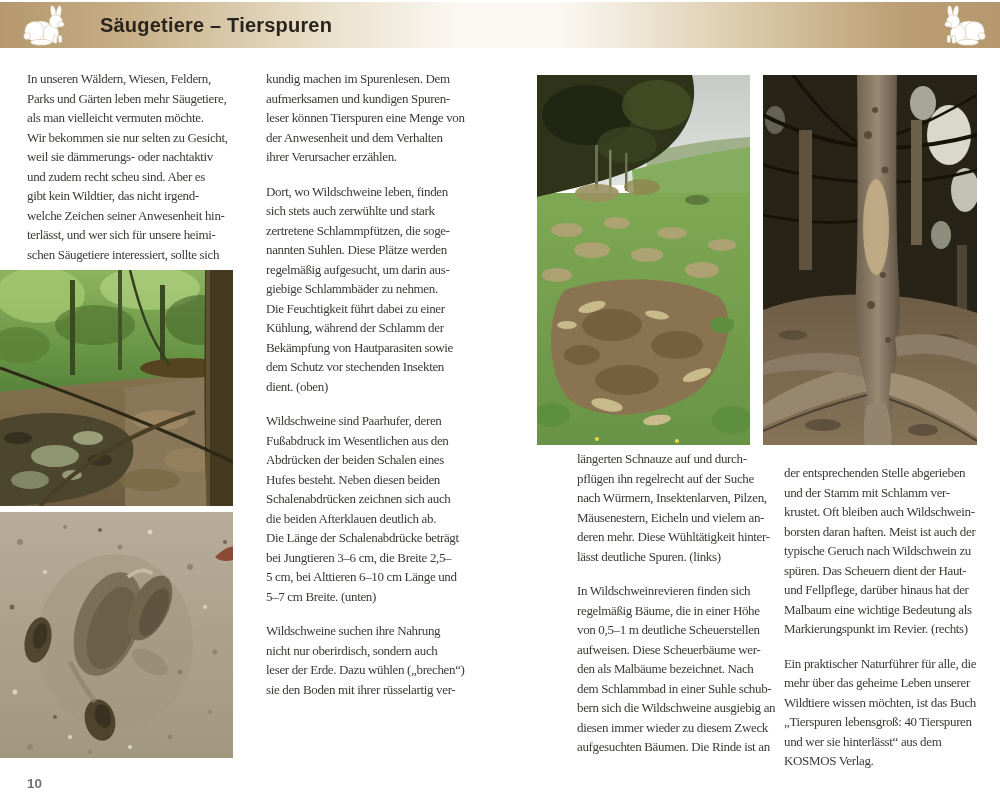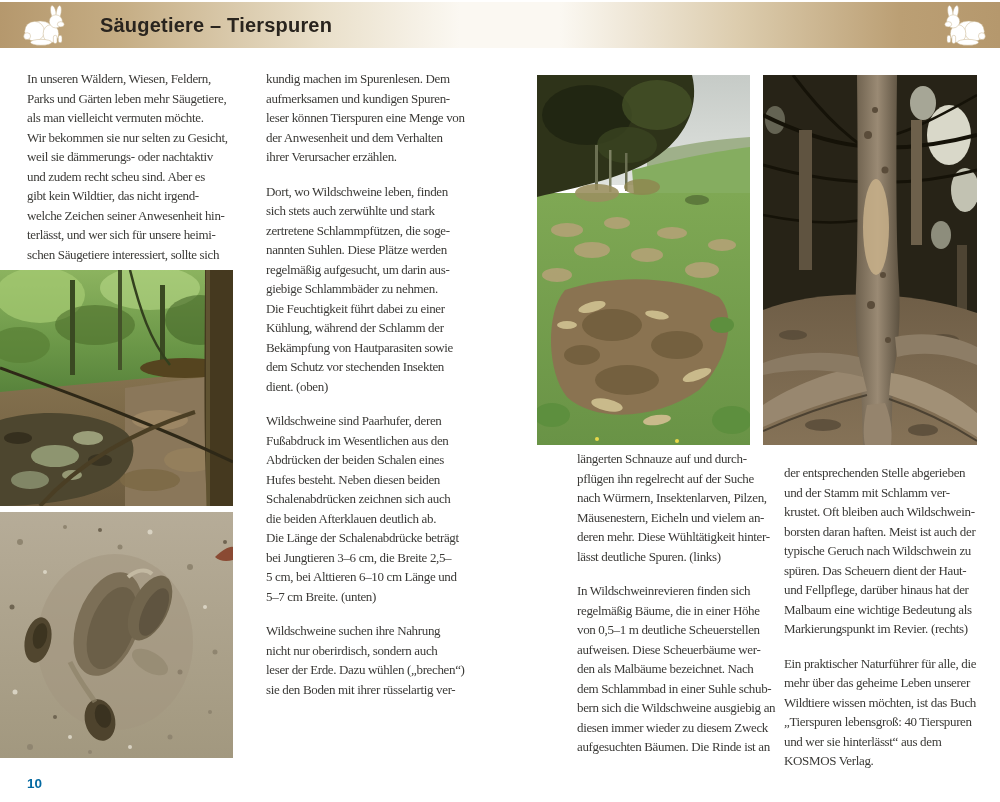--- a/index.html
+++ b/index.html
@@ -28,21 +28,21 @@
   .col-r2{left:784px;top:463px;}
   
   .photo{position:absolute;overflow:hidden;}
   .photo svg{display:block;width:100%;height:100%;}
   .photo-suhle{left:0;top:270px;width:233px;height:236px;}
   .photo-track{left:0;top:512px;width:233px;height:246px;}
   .photo-rooting{left:537px;top:75px;width:213px;height:370px;}
   .photo-tree{left:763px;top:75px;width:214px;height:370px;}
   
   .page-num{position:absolute;top:776px;font-family:"Liberation Sans",sans-serif;
-            font-weight:bold;font-size:13.5px;color:#0369a1;}
+            font-weight:bold;font-size:13.5px;color:#737373;}
   .page-num-left{left:27px;}
   .page-num-right{left:1000px;}
 </style>
 </head>
 <body>
 
 <div class="spread">
 
   <div class="header-bar"></div>
   <div class="rabbit rabbit-left">

